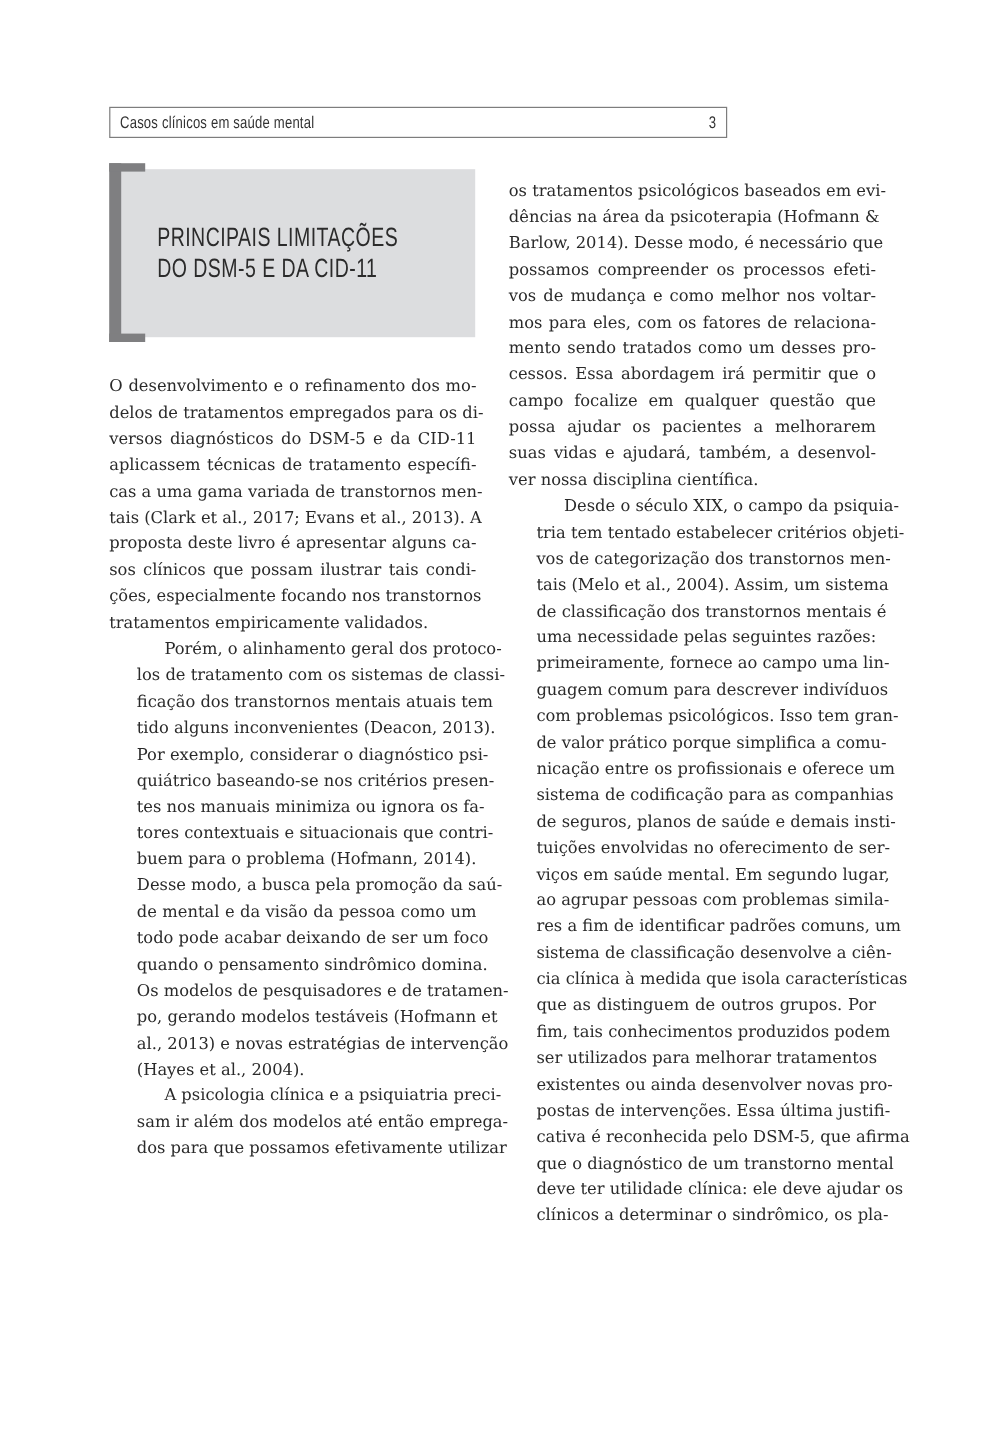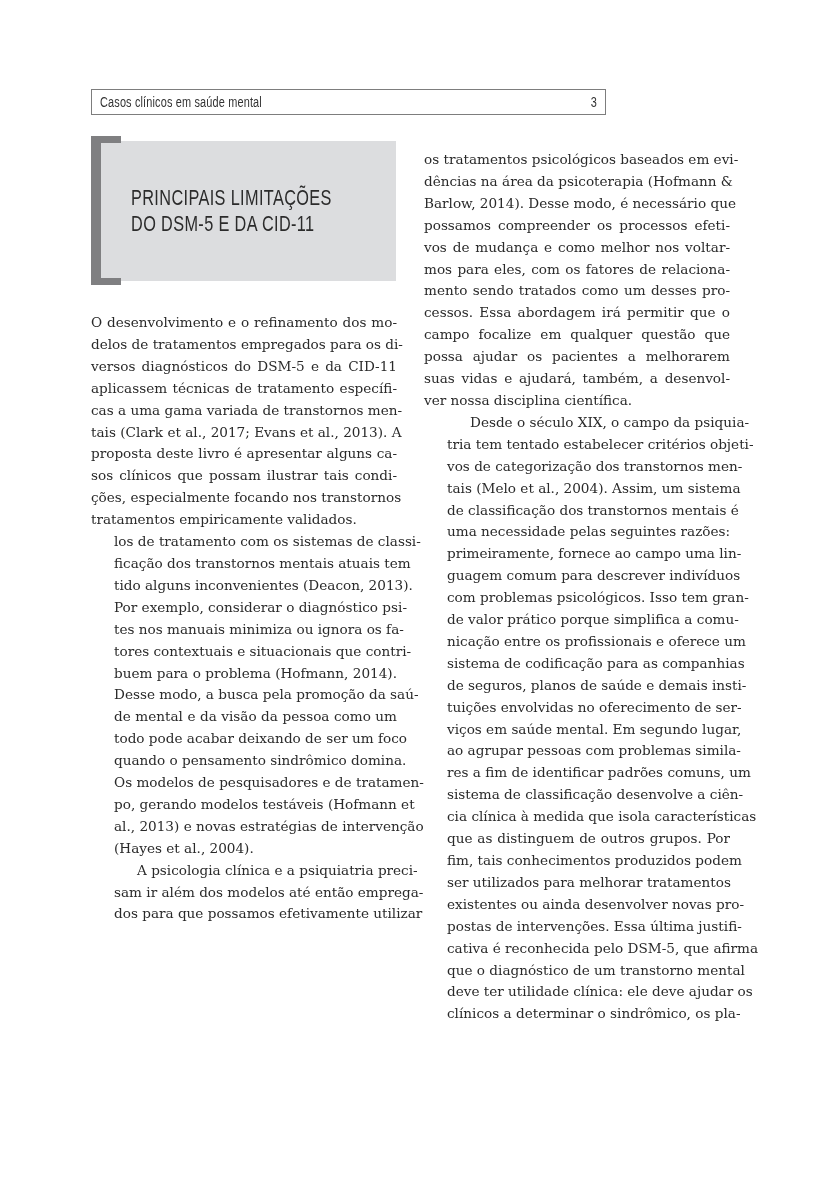--- a/index.html
+++ b/index.html
@@ -71,24 +71,26 @@
       <span class="line">versos diagnósticos do DSM-5 e da CID-11</span>
       <span class="line">aplicassem técnicas de tratamento específi-</span>
       <span class="line">cas a uma gama variada de transtornos men-</span>
       <span class="line">tais (Clark et al., 2017; Evans et al., 2013). A</span>
       <span class="line">proposta deste livro é apresentar alguns ca-</span>
       <span class="line">sos clínicos que possam ilustrar tais condi-</span>
       <span class="line">ções, especialmente focando nos transtornos</span>
       <span class="line last">tratamentos empiricamente validados.</span>
     </p>
     <p class="indent">
+      <span class="line" style="padding-left: 23px;">Porém, o alinhamento geral dos protoco-</span>
       <span class="line">los de tratamento com os sistemas de classi-</span>
       <span class="line">ficação dos transtornos mentais atuais tem</span>
       <span class="line">tido alguns inconvenientes (Deacon, 2013).</span>
       <span class="line">Por exemplo, considerar o diagnóstico psi-</span>
+      <span class="line">quiátrico baseando-se nos critérios presen-</span>
       <span class="line">tes nos manuais minimiza ou ignora os fa-</span>
       <span class="line">tores contextuais e situacionais que contri-</span>
       <span class="line">buem para o problema (Hofmann, 2014).</span>
       <span class="line">Desse modo, a busca pela promoção da saú-</span>
       <span class="line">de mental e da visão da pessoa como um</span>
       <span class="line">todo pode acabar deixando de ser um foco</span>
       <span class="line">quando o pensamento sindrômico domina.</span>
       <span class="line">Os modelos de pesquisadores e de tratamen-</span>
       <span class="line">po, gerando modelos testáveis (Hofmann et</span>
       <span class="line">al., 2013) e novas estratégias de intervenção</span>

